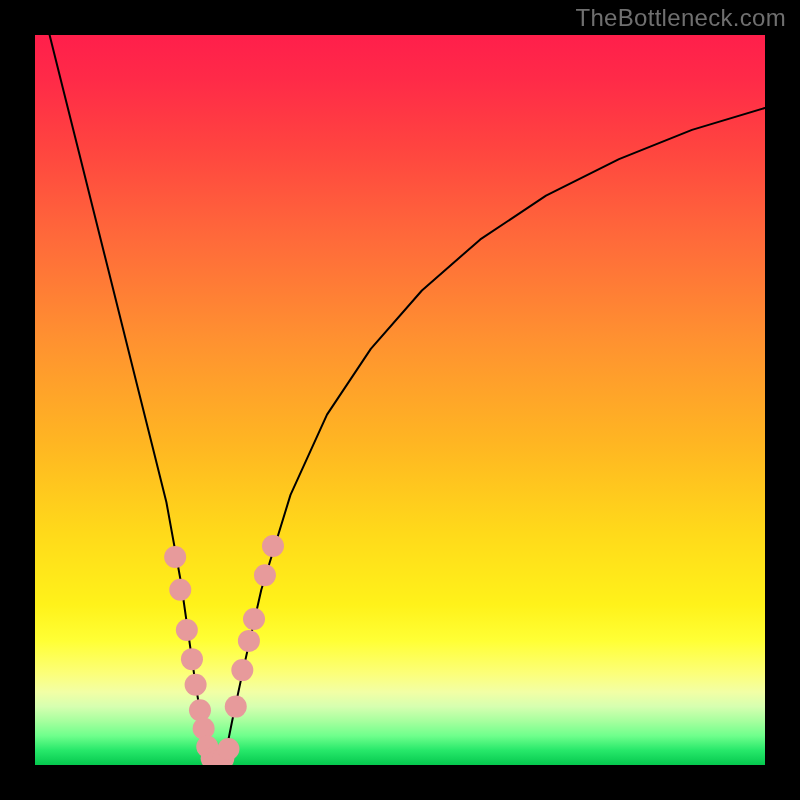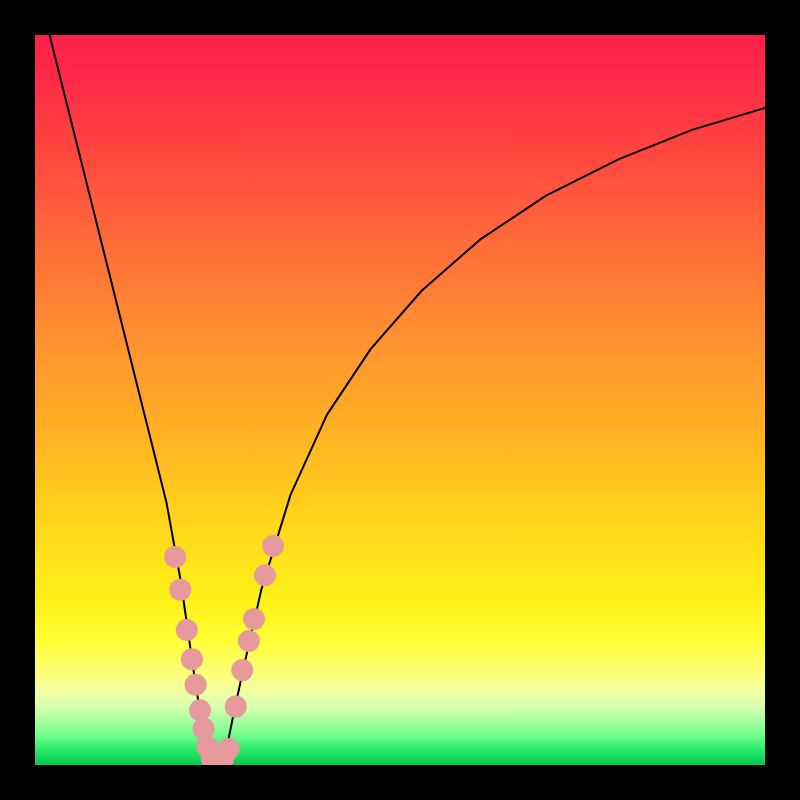--- a/index.html
+++ b/index.html
@@ -70,20 +70,21 @@
     width: 100%;
     height: 100%;
     z-index: 20;
   }
 </style>
 </head>
 <body>
 
 <div class="frame">
 
+  <div class="watermark">TheBottleneck.com</div>
 
   <div class="plot-area">
     <div class="gradient-bg"></div>
     <svg class="svg-layer" viewBox="0 0 730 730" preserveAspectRatio="none">
       <g id="curve-group">
           <path d="M14.60 0.00 L29.20 58.40 L43.80 116.80 L58.40 175.20 L73.00 233.60 L87.60 292.00 L102.20 350.40 L116.80 408.80 L131.40 467.20 L146.00 547.50 L153.30 598.60 L160.60 649.70 L167.90 693.50 L173.01 715.40 L178.85 726.35 L186.15 726.35 L191.26 715.40 L197.10 686.20 L208.05 635.10 L226.30 554.80 L255.50 459.90 L292.00 379.60 L335.80 313.90 L386.90 255.50 L445.30 204.40 L511.00 160.60 L584.00 124.10 L657.00 94.90 L730.00 73.00" fill="none" stroke="#000000" stroke-width="2" stroke-linecap="round" stroke-linejoin="round"></path>
         </g>
       <g id="dots-group">
           <circle cx="140.16" cy="521.95" r="11" fill="#e79a9b"></circle>
           <circle cx="145.27" cy="554.80" r="11" fill="#e79a9b"></circle>

